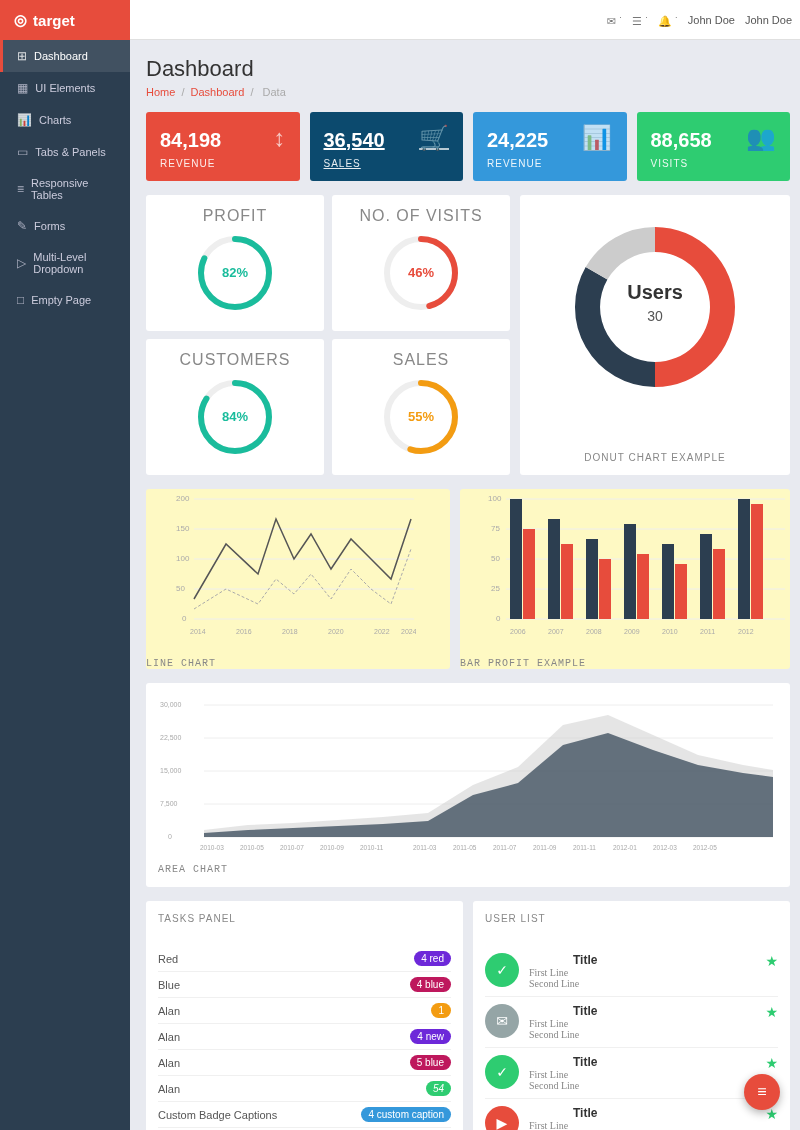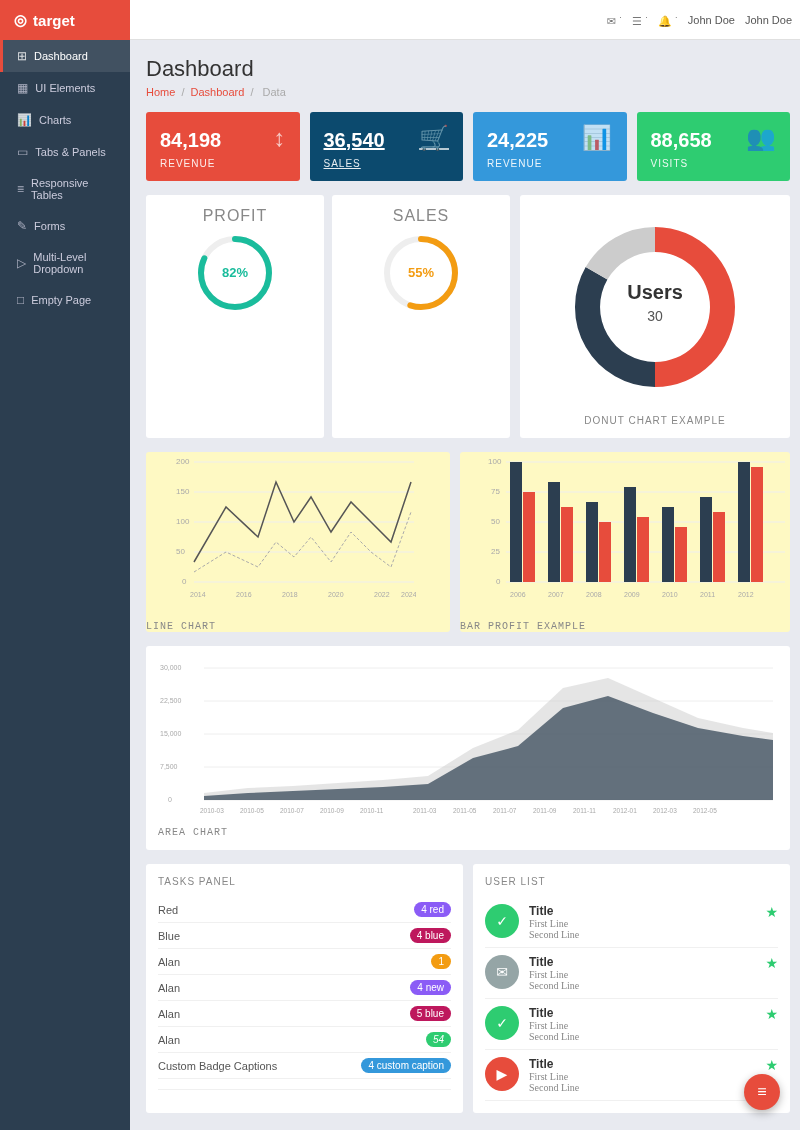--- a/index.html
+++ b/index.html
@@ -55,33 +55,33 @@
     .chart-box { background: #fef9c3; border-radius: 3px; padding: 0; flex: 1; }
     .chart-box-title { font-size: 10px; color: #888; letter-spacing: 1px; margin-top: 6px; font-family: Liberation Mono, monospace; }
 
     
     .area-chart-box { background: white; border-radius: 3px; padding: 12px; margin-bottom: 14px; }
 
     
     .bottom-row { display: flex; gap: 10px; margin-bottom: 14px; }
     .tasks-panel { background: white; border-radius: 3px; padding: 12px; flex: 1; }
     .user-list-panel { background: white; border-radius: 3px; padding: 12px; flex: 1; }
-    .panel-title { font-size: 10px; color: #888; letter-spacing: 1px; margin-bottom: 10px; }
+    .panel-title { font-size: 10px; color: #888; letter-spacing: 1px; margin-bottom: 22px; }
 
     .task-row { display: flex; align-items: center; justify-content: space-between; padding: 5px 0; border-bottom: 1px solid #f0f0f0; font-size: 11px; color: #555; }
     .task-badge { color: white; padding: 2px 7px; border-radius: 10px; font-size: 10px; }
-    .badge-red { background: #8b5cf6; }
+    .badge-red { background: #6d28d9; }
     .badge-blue { background: #be185d; }
     .badge-yellow { background: #f39c12; }
     .badge-green { background: #2ecc71; font-style: italic; }
     .badge-custom { background: #3498db; }
 
     .user-item { display: flex; align-items: flex-start; gap: 10px; padding: 7px 0; border-bottom: 1px solid #f0f0f0; }
     .user-avatar { width: 34px; height: 34px; border-radius: 50%; display: flex; align-items: center; justify-content: center; color: white; font-size: 14px; flex-shrink: 0; }
-    .user-info .title { font-weight: bold; font-size: 12px; color: #333; }
+    .user-info .title { font-weight: bold; font-size: 12px; color: #333; margin-left: 44px; }
     .user-info .line { font-size: 10px; color: #888; font-family: Liberation Serif, serif; }
     .user-star { color: #2ecc71; margin-left: auto; font-size: 14px; }
 
     
     .fab { position: fixed; bottom: 20px; right: 20px; width: 36px; height: 36px; background: #e74c3c; border-radius: 50%; display: flex; align-items: center; justify-content: center; color: white; font-size: 16px; cursor: pointer; box-shadow: 0 3px 8px rgba(0,0,0,0.3); }
 
     svg text { font-family: Arial, sans-serif; }
   </style>
 </head>
 <body>
@@ -181,20 +181,40 @@
 
     <div class="middle-row">
       <div class="gauge-grid" id="gauge-grid">
           <div class="gauge-card">
     <div class="gauge-label">PROFIT</div>
     <div class="gauge-canvas">
     <svg width="80" height="80" viewBox="0 0 80 80">
       <circle cx="40" cy="40" r="34" fill="none" stroke="#eee" stroke-width="6"></circle>
       <circle cx="40" cy="40" r="34" fill="none" stroke="#1abc9c" stroke-width="6" stroke-dasharray="175.17520636416685 38.45309407993909" stroke-linecap="round" transform="rotate(-90 40 40)"></circle>
       <text x="40" y="44" text-anchor="middle" font-size="13" font-weight="bold" fill="#1abc9c">82%</text>
+    </svg>
+  </div>
+  </div>
+          <div class="gauge-card">
+    <div class="gauge-label">NO. OF VISITS</div>
+    <div class="gauge-canvas">
+    <svg width="80" height="80" viewBox="0 0 80 80">
+      <circle cx="40" cy="40" r="34" fill="none" stroke="#eee" stroke-width="6"></circle>
+      <circle cx="40" cy="40" r="34" fill="none" stroke="#e74c3c" stroke-width="6" stroke-dasharray="98.26901820428874 115.3592822398172" stroke-linecap="round" transform="rotate(-90 40 40)"></circle>
+      <text x="40" y="44" text-anchor="middle" font-size="13" font-weight="bold" fill="#e74c3c">46%</text>
+    </svg>
+  </div>
+  </div>
+          <div class="gauge-card">
+    <div class="gauge-label">CUSTOMERS</div>
+    <div class="gauge-canvas">
+    <svg width="80" height="80" viewBox="0 0 80 80">
+      <circle cx="40" cy="40" r="34" fill="none" stroke="#eee" stroke-width="6"></circle>
+      <circle cx="40" cy="40" r="34" fill="none" stroke="#1abc9c" stroke-width="6" stroke-dasharray="179.447772373049 34.180528071056955" stroke-linecap="round" transform="rotate(-90 40 40)"></circle>
+      <text x="40" y="44" text-anchor="middle" font-size="13" font-weight="bold" fill="#1abc9c">84%</text>
     </svg>
   </div>
   </div>
           <div class="gauge-card">
     <div class="gauge-label">SALES</div>
     <div class="gauge-canvas">
     <svg width="80" height="80" viewBox="0 0 80 80">
       <circle cx="40" cy="40" r="34" fill="none" stroke="#eee" stroke-width="6"></circle>
       <circle cx="40" cy="40" r="34" fill="none" stroke="#f39c12" stroke-width="6" stroke-dasharray="117.49556524425827 96.13273519984767" stroke-linecap="round" transform="rotate(-90 40 40)"></circle>
       <text x="40" y="44" text-anchor="middle" font-size="13" font-weight="bold" fill="#f39c12">55%</text>

